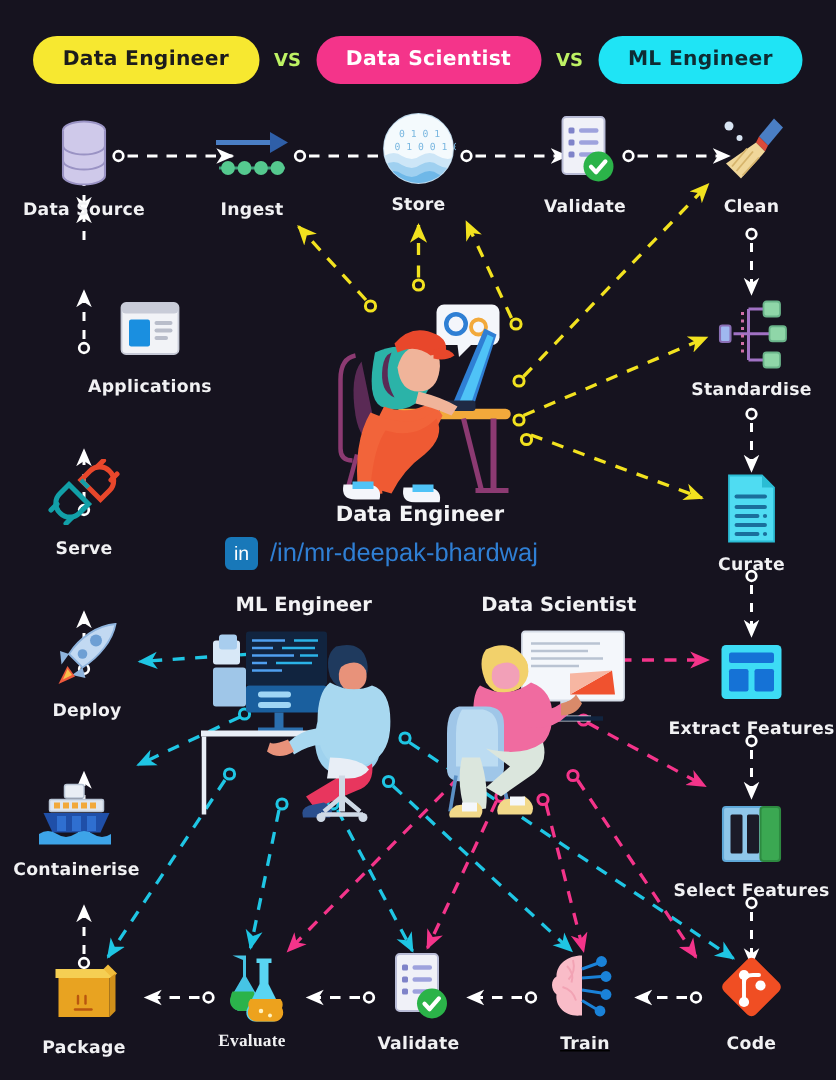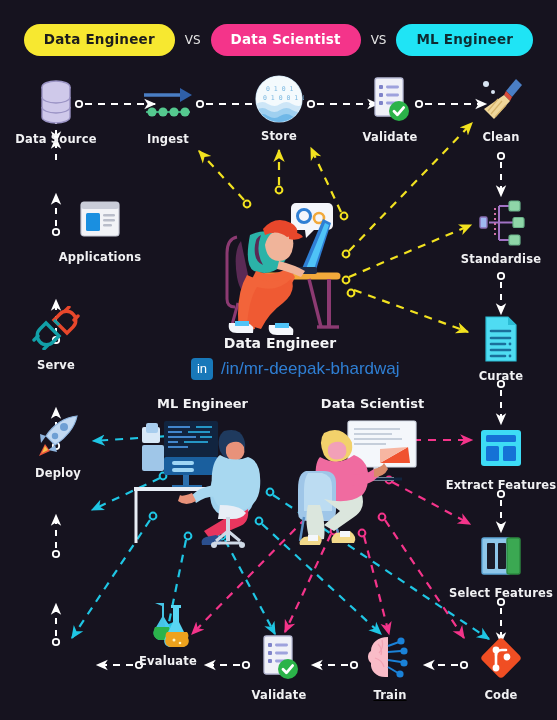--- a/index.html
+++ b/index.html
@@ -19,21 +19,21 @@
     display:flex;align-items:center;justify-content:center;gap:10px;
   }
   .pill{
     border-radius:22px;padding:9px 20px;
     font-size:13.5px;font-weight:bold;letter-spacing:.2px;
     white-space:nowrap;line-height:1;
   }
   .pill.de{background:#f7e830;color:#1c1c1c;}
   .pill.ds{background:#f4348a;color:#ffffff;}
   .pill.ml{background:#1fe4f5;color:#0e2c33;}
-  .vs{color:#e5e5e5;font-size:12px;font-weight:normal;}
+  .vs{color:#bef264;font-size:12px;font-weight:bold;}
 
   
   .node{position:absolute;width:92px;text-align:center;}
   .node .glyph{
     height:48px;display:flex;align-items:center;justify-content:center;text-align:right;
   }
   .node .cap{
     margin-top:6px;color:#f1f1f3;font-size:11.5px;font-weight:bold;
     letter-spacing:.2px;white-space:nowrap;
   }
@@ -44,21 +44,20 @@
   .role .rcap{color:#f3f3f5;font-weight:bold;white-space:nowrap;}
 
   .linkedin{
     position:absolute;left:150px;top:358px;
     display:flex;align-items:center;gap:8px;
   }
   .li-badge{
     width:22px;height:22px;border-radius:4px;background:#1878b9;
     color:#fff;font-size:13px;font-weight:normal;line-height:22px;text-align:center;
     font-family:"Liberation Sans", sans-serif;
-    margin-left:41px;
   }
   .li-txt{color:#2f7fd4;font-size:17px;font-family:"Liberation Sans", sans-serif;}
 </style>
 </head>
 <body style="background: rgb(22, 19, 31);">
 
 <div id="stage">
 
   <div class="pill-row">
     <div class="pill de">Data Engineer</div>
@@ -327,20 +326,43 @@
         <circle cx="22" cy="24" r="3.2" fill="#6e9fd4"></circle>
         <path d="M13,24 L7,22 L8,31 Z" fill="#8fb4dd"></path>
         <path d="M22,33 L24,40 L15,38 Z" fill="#8fb4dd"></path>
         <path d="M12,32 L6,44 L17,39 Z" fill="#ef5a3d"></path>
         <path d="M12,34 L9,41 L15,38 Z" fill="#f8c04b"></path>
       </svg>
     </div>
     <div class="cap">Deploy</div>
   </div>
 
+  <div class="node" style="left:5px;top:518px;">
+    <div class="glyph">
+      <svg width="54" height="46" viewBox="0 0 54 46">
+        <rect x="19" y="4" width="13" height="9" rx="1.5" fill="#e9eef5" stroke="#b8c4d4" stroke-width="1"></rect>
+        <rect x="9" y="14" width="36" height="8" rx="1" fill="#dfe6ef" stroke="#b8c4d4" stroke-width="1"></rect>
+        <g fill="#f2a93b">
+            <rect x="12" y="16" width="4" height="4"></rect>
+            <rect x="18" y="16" width="4" height="4"></rect>
+            <rect x="24" y="16" width="4" height="4"></rect>
+            <rect x="30" y="16" width="4" height="4"></rect>
+            <rect x="36" y="16" width="4" height="4"></rect>
+          </g>
+        <path d="M5,23 H49 L43,36 H11 Z" fill="#1f4fa8"></path>
+        <g fill="#2f6fd0">
+            <rect x="14" y="25" width="6" height="10"></rect>
+            <rect x="24" y="25" width="6" height="10"></rect>
+            <rect x="34" y="25" width="6" height="10"></rect>
+          </g>
+        <path d="M2,37 q6,-4 12,0 q6,4 12,0 q6,-4 12,0 q6,4 12,0 V44 H2 Z" fill="#3da4e8"></path>
+      </svg>
+    </div>
+    <div class="cap">Containerise</div>
+  </div>
 
   <div class="node" style="left:455px;top:198px;">
     <div class="glyph">
       <svg width="54" height="48" viewBox="0 0 54 48">
         <rect x="6" y="19" width="7" height="11" rx="1.5" fill="#9fb8f0" stroke="#8a6fb5" stroke-width="1.4"></rect>
         <path d="M15,24.5 H25" stroke="#a172c4" stroke-width="2"></path>
         <path d="M25,8 V42" stroke="#a172c4" stroke-width="2"></path>
         <g stroke="#d06fa8" stroke-width="2" stroke-dasharray="2 3">
             <path d="M21,10 V40"></path>
           </g>
@@ -393,22 +415,38 @@
       <svg width="46" height="44" viewBox="0 0 46 44">
         <rect x="4" y="4" width="28" height="36" rx="2" fill="#8fc7ea" stroke="#5fa8d8" stroke-width="1.4"></rect>
         <rect x="9" y="9" width="8" height="26" rx="1" fill="#1b1b28"></rect>
         <rect x="20" y="9" width="8" height="26" rx="1" fill="#1b1b28"></rect>
         <rect x="29" y="4" width="13" height="36" rx="2" fill="#3ba852" stroke="#2d8a40" stroke-width="1.4"></rect>
       </svg>
     </div>
     <div class="cap">Select Features</div>
   </div>
 
-
-  <div class="node" style="left:122px;top:600px;">
+  <div class="node" style="left:10px;top:637px;">
+    <div class="glyph">
+      <svg width="48" height="46" viewBox="0 0 48 46">
+        <path d="M5,8 H43 V14 H5 Z" fill="#f5cf53"></path>
+        <path d="M40,5 L46,11 L43,14 L37,8 Z" fill="#f0bc3c"></path>
+        <rect x="7" y="14" width="34" height="26" fill="#e8a321"></rect>
+        <path d="M41,14 L41,40 L45,36 L45,11 Z" fill="#d1901a"></path>
+        <g stroke="#b8550f" stroke-width="1.6" stroke-linecap="round">
+          <path d="M20,26 V31"></path>
+            <path d="M25,26 V31"></path>
+            <path d="M18,35 H29"></path>
+        </g>
+      </svg>
+    </div>
+    <div class="cap">Package</div>
+  </div>
+
+  <div class="node" style="left:122px;top:634px;font-family:Liberation Serif, serif;">
     <div class="glyph">
       <svg width="50" height="50" viewBox="0 0 50 50">
         <path d="M12,4 h9 v3 h-2 v11 l-7,12 a7,7 0 0 0 6,11 h4 a7,7 0 0 0 6,-11 l-7,-12 V7 h-2 Z" fill="#49cdf0" opacity=".95"></path>
         <path d="M12,28 a7,7 0 0 0 -1,3 a7,7 0 0 0 6,10 h4 a7,7 0 0 0 6,-10 a7,7 0 0 0 -1,-3 Z" fill="#2bb34b"></path>
         <path d="M28,6 h10 v3 h-2 v14 l8,16 a6,6 0 0 1 -5,9 h-12 a6,6 0 0 1 -5,-9 l8,-16 V9 h-2 Z" fill="#59d5f2"></path>
         <path d="M24,33 a6,6 0 0 0 -1,6 a6,6 0 0 0 5,9 h12 a6,6 0 0 0 5,-9 a6,6 0 0 0 -1,-6 Z" fill="#eda21d"></path>
         <g fill="#fff3c0">
             <circle cx="31" cy="41" r="1.5"></circle>
             <circle cx="37" cy="44" r="1.3"></circle>
           </g>

